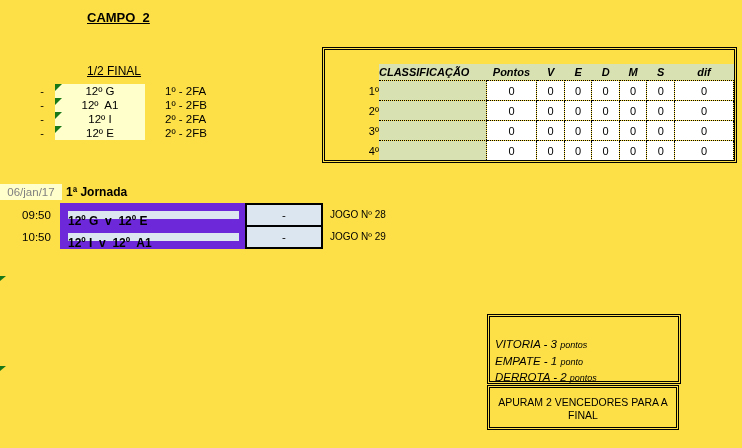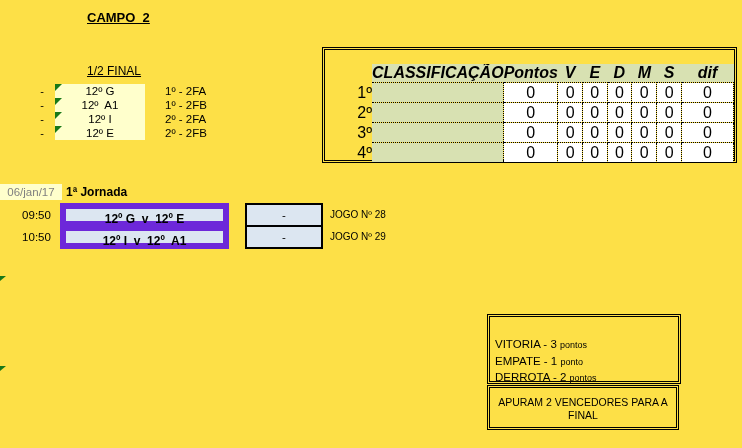--- a/index.html
+++ b/index.html
@@ -22,47 +22,47 @@
     text-align:center; font-size:11.5px; line-height:14px;
   }
   .corner-tri { position:absolute; top:0; left:0; width:0; height:0;
     border-top:7px solid #187818; border-right:7px solid transparent; }
   .seed-label { position:absolute; left:165px; font-size:11.5px; line-height:14px; white-space:pre; }
 
   
   .cls-title { left:322px; top:29px; width:415px; text-align:center; font-size:12px; }
   .cls-box { left:322px; top:47px; width:415px; height:116px; border:3px double #000; box-sizing:border-box; }
   .cls-table { border-collapse:collapse; table-layout:fixed; margin:14px 0 0 0; }
-  .cls-table td { padding:0; height:19px; font-size:16px; overflow:hidden; }
+  .cls-table td { padding:0; height:19px; font-size:11px; overflow:hidden; }
   .cls-table tr.hdr td { height:16px; }
   .gut { width:55px; text-align:right; padding-right:9px; }
   .cname { width:107px; background:#d8e1b2; border-bottom:1px dotted #000; }
   .hband { background:#d8e1b2; font-weight:bold; font-style:italic; }
   .h-name { text-align:left; padding-left:10px; font-size:11.5px; }
   .h-val { text-align:center; font-size:11px; }
   .val { border:1px dotted #000; text-align:center; background:#fff; }
   .w-pontos { width:50px; } .w-sm { width:27px; } .w-dif { width:59px; }
 
   
   .date-cell { left:0; top:184px; width:62px; height:16px; background:#ffffcc; color:#808080;
     font-size:11.5px; line-height:16px; text-align:center; }
   .jornada-title { left:66px; top:184px; font-size:12px; font-weight:bold; line-height:16px; }
   .game-time { width:57px; text-align:center; font-size:11.5px; line-height:24px; left:8px; height:24px; }
-  .match-cell { left:60px; width:169px; height:24px; border:6px solid #6d28d9; box-sizing:border-box;
-    background:#dce6f1; font-weight:bold; font-size:12px; text-align:center; line-height:20px; white-space:pre; }
+  .match-cell { left:60px; width:187px; height:24px; border:8px solid #6d28d9; box-sizing:border-box;
+    background:#dce6f1; font-weight:bold; font-size:12px; text-align:left; line-height:20px; white-space:pre; }
   .score-cell { left:245px; width:78px; height:24px; border:2px solid #000; box-sizing:border-box;
     background:#dce6f1; font-size:11.5px; text-align:center; line-height:20px; }
   .game-label { left:330px; height:24px; font-size:10px; line-height:24px; }
 
   
   .edge-tri { left:0; width:0; height:0; border-top:5px solid #187818; border-right:6px solid transparent; }
 
   
   .rules-box { left:487px; top:314px; width:194px; height:70px; border:3px double #000;
-    box-sizing:border-box; padding:20px 16px 0 5px; }
+    box-sizing:border-box; padding:20px 16px 0 5px;font-style:italic; }
   .rule-line { font-size:11.5px; line-height:15.5px; }
   .rule-unit { font-size:9px; }
   .note-box { left:487px; top:385px; width:192px; height:45px; border:3px double #000;
     box-sizing:border-box; text-align:center; padding-top:8px; }
   .note-line { font-size:10.5px; line-height:13px; }
 </style>
 </head>
 <body>
 
 <div class="canvas">

